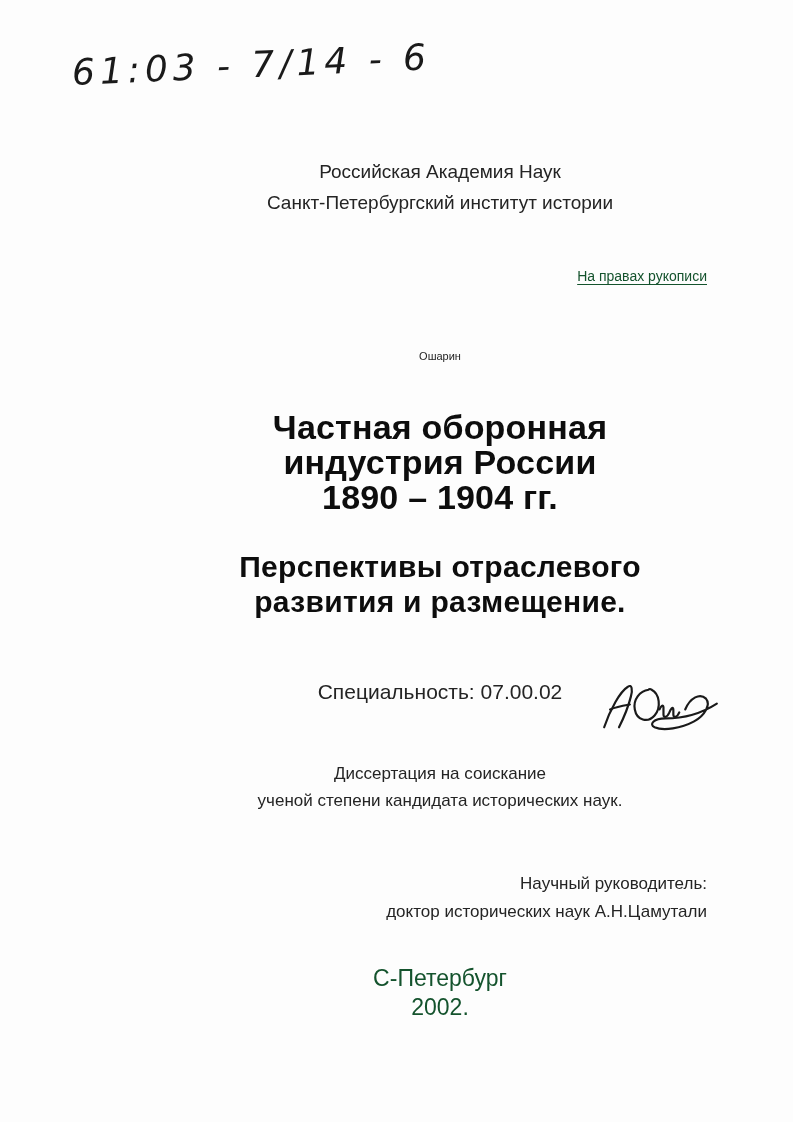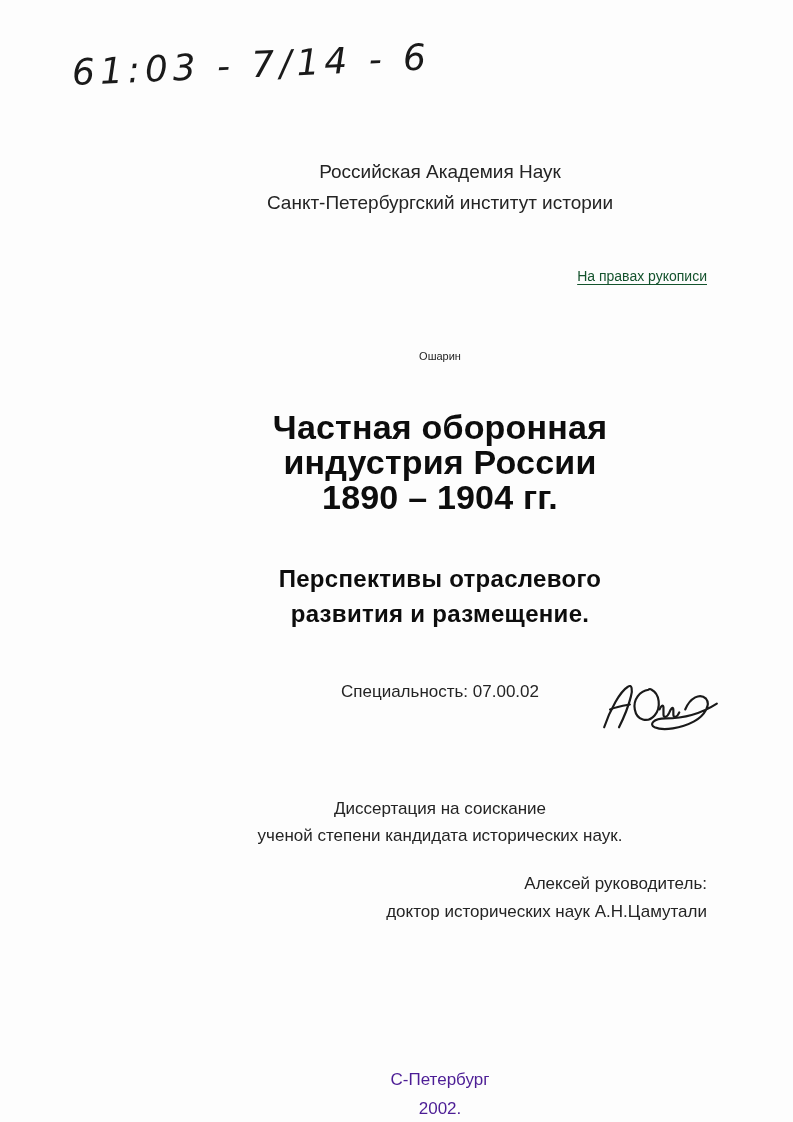--- a/index.html
+++ b/index.html
@@ -63,31 +63,31 @@
   .main-title {
     top: 410px;
     font-size: 34px;
     font-weight: bold;
     line-height: 35px;
     color: #0d0d0d;
     letter-spacing: 0.2px;
   }
 
   .subtitle {
-    top: 561px;
-    font-size: 24px;
+    top: 549px;
+    font-size: 30px;
     font-weight: bold;
     line-height: 35px;
     color: #0d0d0d;
     letter-spacing: 0.3px;
   }
 
   .speciality {
     top: 676px;
-    font-size: 17px;
+    font-size: 21px;
     line-height: 31px;
     color: #242424;
   }
 
   .signature {
     left: 594px;
     top: 666px;
     width: 134px;
     height: 84px;
   }
@@ -98,37 +98,36 @@
     stroke-width: 2.2;
     stroke-linecap: round;
     stroke-linejoin: round;
   }
 
   .dissertation-note {
     top: 760px;
     font-size: 17px;
     line-height: 27px;
     color: #242424;
-    margin-top: 35px;
   }
 
   .supervisor {
     top: 870px;
     right: 86px;
     text-align: right;
     font-size: 17px;
     line-height: 28px;
     color: #242424;
   }
 
   .imprint {
-    top: 1065px;
-    font-size: 17px;
+    top: 964px;
+    font-size: 23px;
     line-height: 29px;
-    color: #4c1d95;
+    color: #14532d;
   }
 </style>
 </head>
 <body>
 
 <div class="page">
 
   <div class="abs handwritten-number">61:03 - 7/14 - 6</div>
 
   <div class="abs center-col institution">
@@ -166,21 +165,21 @@
       <path d="M92 44 C97 32 107 27 113 33 C118 39 112 50 101 56 C88 63 70 66 61 62 C55 59 60 53 72 53 C92 53 110 47 124 38"></path>
     </svg>
   </div>
 
   <div class="abs center-col dissertation-note">
     <div>Диссертация на соискание</div>
     <div>ученой степени кандидата исторических наук.</div>
   </div>
 
   <div class="abs supervisor">
-    <div>Алексей руководитель:</div>
+    <div>Научный руководитель:</div>
     <div>доктор исторических наук А.Н.Цамутали</div>
   </div>
 
   <div class="abs center-col imprint">
     <div>С-Петербург</div>
     <div>2002.</div>
   </div>
 
 </div>
 

